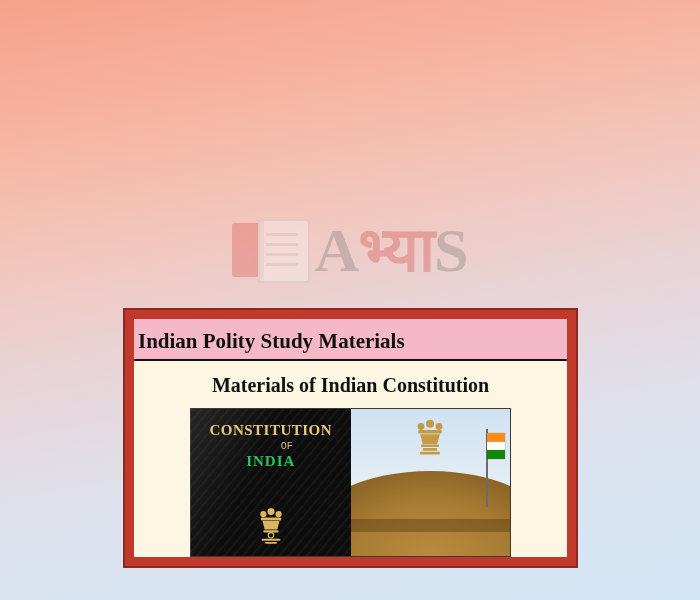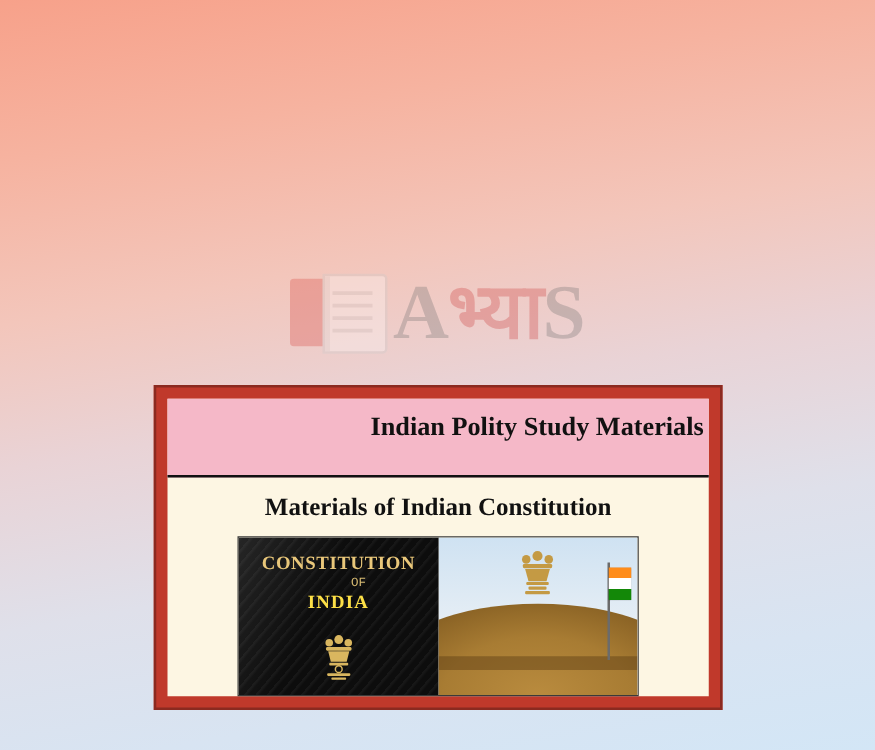--- a/index.html
+++ b/index.html
@@ -130,22 +130,22 @@
   .card-inner {
     width: 100%;
     height: 100%;
     background: #fdf6e3;
     display: flex;
     flex-direction: column;
   }
   .banner {
     background: #f5b8c8;
     border-bottom: 2px solid #111;
-    text-align: right;
-    padding: 10px 4px 26px 4px;
+    text-align: left;
+    padding: 10px 4px 5px 4px;
   }
   .banner-text {
     font-family: "Liberation Serif", serif;
     font-weight: bold;
     font-size: 21px;
     color: #111111;
   }
   .subtitle {
     text-align: center;
     padding: 13px 4px 11px 4px;
@@ -204,21 +204,21 @@
   }
   .pb-india {
     position: absolute;
     left: 0; right: 0;
     top: 44px;
     text-align: center;
     font-family: "Liberation Serif", serif;
     font-weight: bold;
     font-size: 15px;
     letter-spacing: 1px;
-    color: #fde047;
+    color: #22c55e;
   }
   .pb-emblem {
     position: absolute;
     left: 50%;
     transform: translateX(-50%);
     bottom: 8px;
     width: 34px;
     height: 44px;
     color: #d9b65f;
   }

